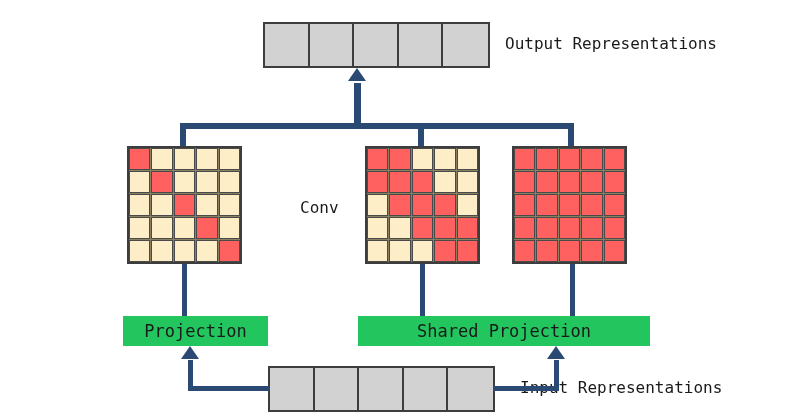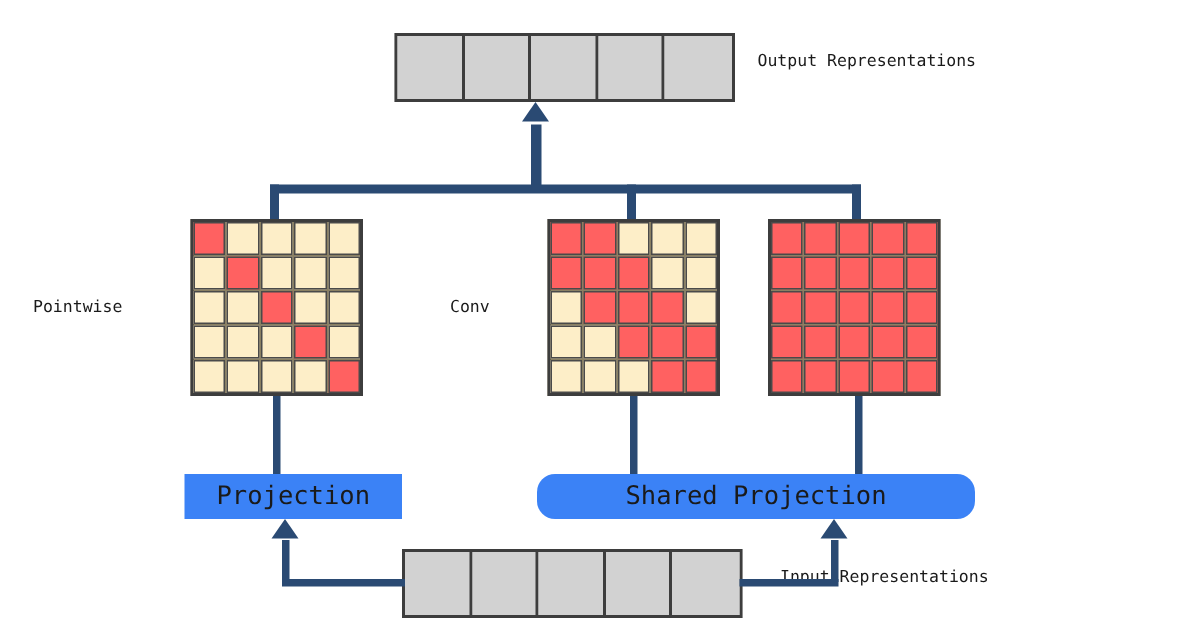--- a/index.html
+++ b/index.html
@@ -13,21 +13,21 @@
   #canvas {
     position: relative;
     width: 798px;
     height: 417px;
     background: #ffffff;
     overflow: hidden;
   }
   .label {
     position: absolute;
     font-family: "DejaVu Sans Mono", monospace;
-    font-size: 11px;
+    font-size: 16px;
     color: #1a1a1a;
     white-space: nowrap;
     letter-spacing: 0px;
   }
   
   .strip {
     position: absolute;
     display: flex;
     border: 2px solid #3d3d3d;
     box-sizing: border-box;
@@ -59,21 +59,21 @@
   .matrix .mcell {
     box-sizing: border-box;
     border: 1px solid #4a4a4a;
   }
   .mcell.on  { background: #ff6161; }
   .mcell.off { background: #fdeec8; }
 
   
   .projbox {
     position: absolute;
-    background: #3b82f6;
+    background: #22c55e;
     display: flex;
     align-items: center;
     justify-content: center;
     font-family: "DejaVu Sans Mono", monospace;
     font-size: 17px;
     color: #1a1a1a;
     box-sizing: border-box;
     white-space: nowrap;
   }
 
@@ -108,21 +108,20 @@
   <div class="label" style="left:505px; top:34px;">Output Representations</div>
 
   <div class="wire v" style="left:354px; top:83px; width:7px; height:43px;"></div>
   <div class="arrowup" style="left:348px; top:68px;"></div>
 
   <div class="wire h" style="left:180px; top:123px; width:394px; height:6px;"></div>
   <div class="wire v" style="left:180px; top:123px; width:6px; height:26px;"></div>
   <div class="wire v" style="left:418px; top:123px; width:6px; height:26px;"></div>
   <div class="wire v" style="left:568px; top:123px; width:6px; height:26px;"></div>
 
-  <div class="label" style="left:22px; top:198px;">Pointwise</div>
   <div class="matrix" id="matrix-pointwise" style="left:127px; top:146px;">
       <div class="mcell on"></div>
       <div class="mcell off"></div>
       <div class="mcell off"></div>
       <div class="mcell off"></div>
       <div class="mcell off"></div>
       <div class="mcell off"></div>
       <div class="mcell on"></div>
       <div class="mcell off"></div>
       <div class="mcell off"></div>
@@ -201,21 +200,21 @@
       <div class="mcell on"></div>
     </div>
 
   <div class="wire v" style="left:182px; top:264px; width:5px; height:54px;"></div>
   <div class="wire v" style="left:420px; top:264px; width:5px; height:54px;"></div>
   <div class="wire v" style="left:570px; top:264px; width:5px; height:54px;"></div>
 
   <div class="projbox" style="left:123px; top:316px; width:145px; height:30px;">
     <span>Projection</span>
   </div>
-  <div class="projbox" style="left:358px; top:316px; width:292px; height:30px;border-radius:12px;">
+  <div class="projbox" style="left:358px; top:316px; width:292px; height:30px;">
     <span>Shared Projection</span>
   </div>
 
   <div class="strip" id="input-strip" style="left:268px; top:366px; width:227px; height:46px;">
     <div class="cell"></div>
     <div class="cell"></div>
     <div class="cell"></div>
     <div class="cell"></div>
     <div class="cell"></div>
   </div>

